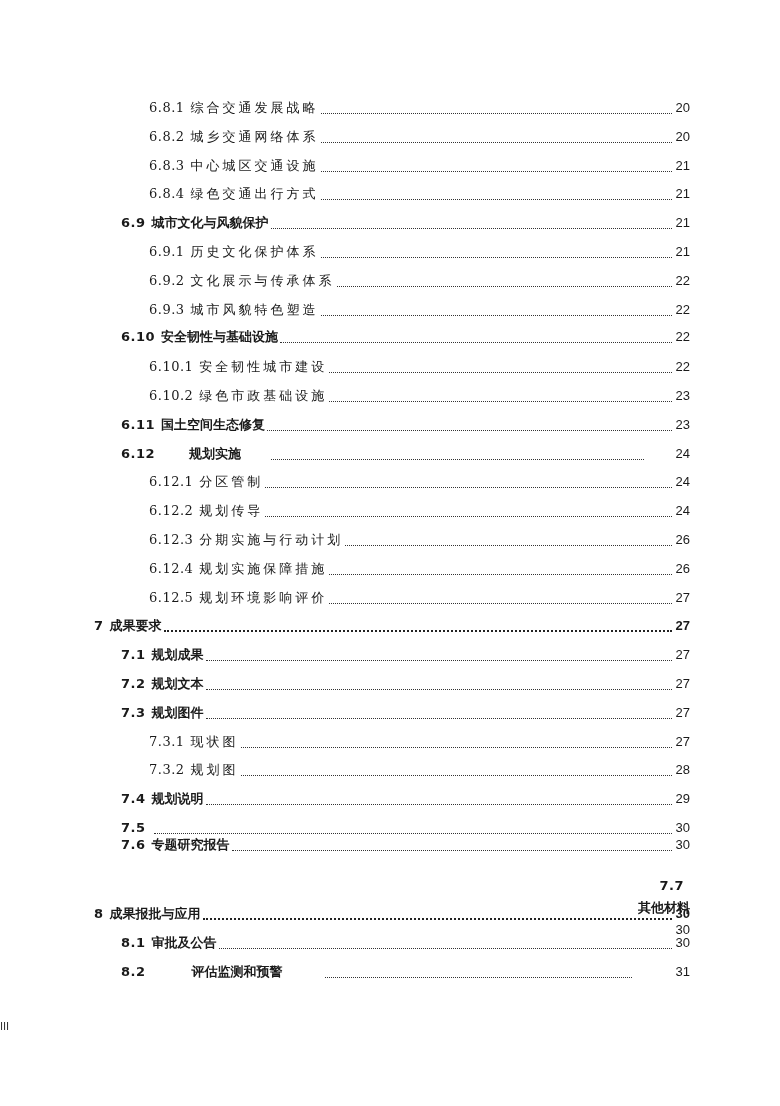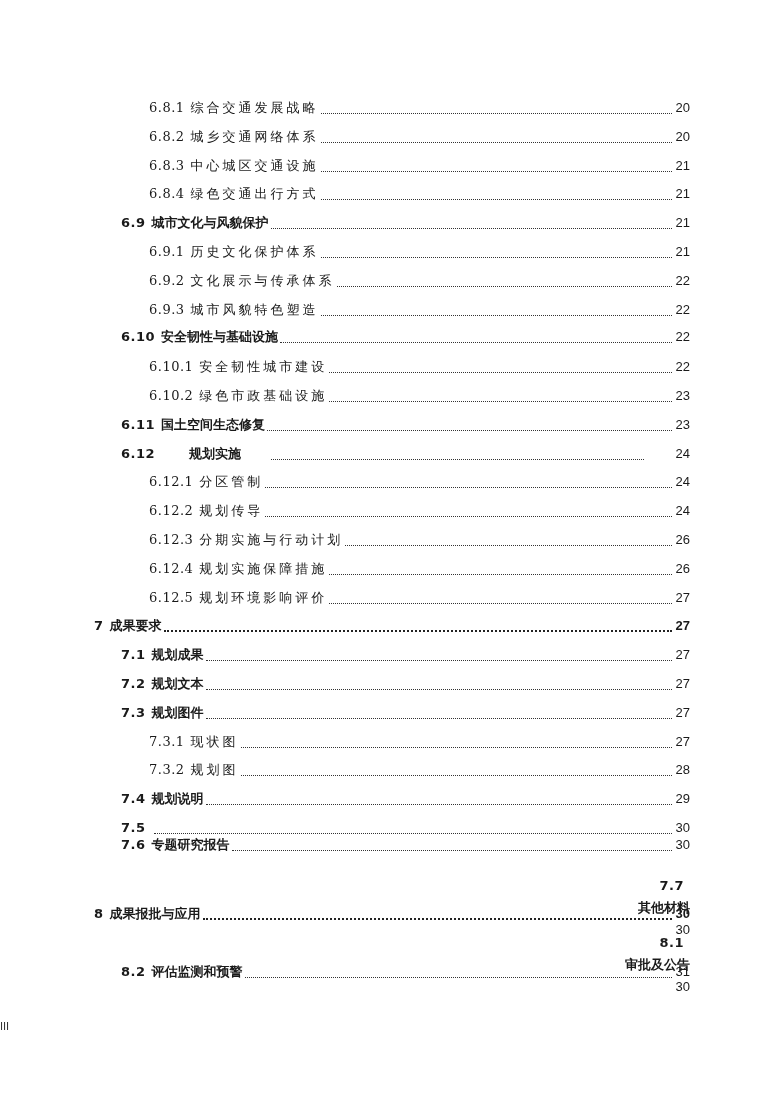--- a/index.html
+++ b/index.html
@@ -193,27 +193,27 @@
       <span class="title">其他材料</span>
       <span class="leader"></span>
       <span class="page">30</span>
     </div>
     <div class="row l1" style="top: 806.4px;">
       <span class="num">8</span>
       <span class="title">成果报批与应用</span>
       <span class="leader"></span>
       <span class="page">30</span>
     </div>
-    <div class="row l2" style="top: 835.2px; flex-direction: column;">
+    <div class="row l2" style="top: 835.2px;">
       <span class="num">8.1</span>
       <span class="title">审批及公告</span>
       <span class="leader"></span>
       <span class="page">30</span>
     </div>
-    <div class="row l2" style="top: 864px;">
+    <div class="row l2" style="top: 864px; gap: 40px;">
       <span class="num">8.2</span>
       <span class="title">评估监测和预警</span>
       <span class="leader"></span>
       <span class="page">31</span>
     </div>
   </div>
 
 <div class="footer">III</div>
 
 </body></html>

